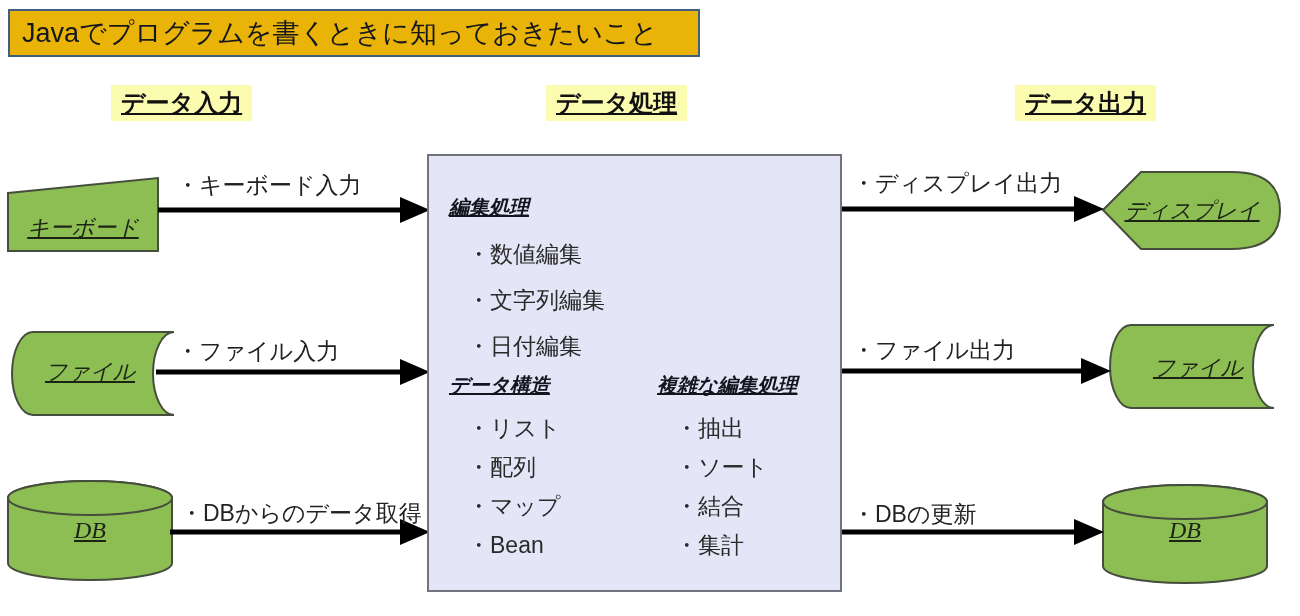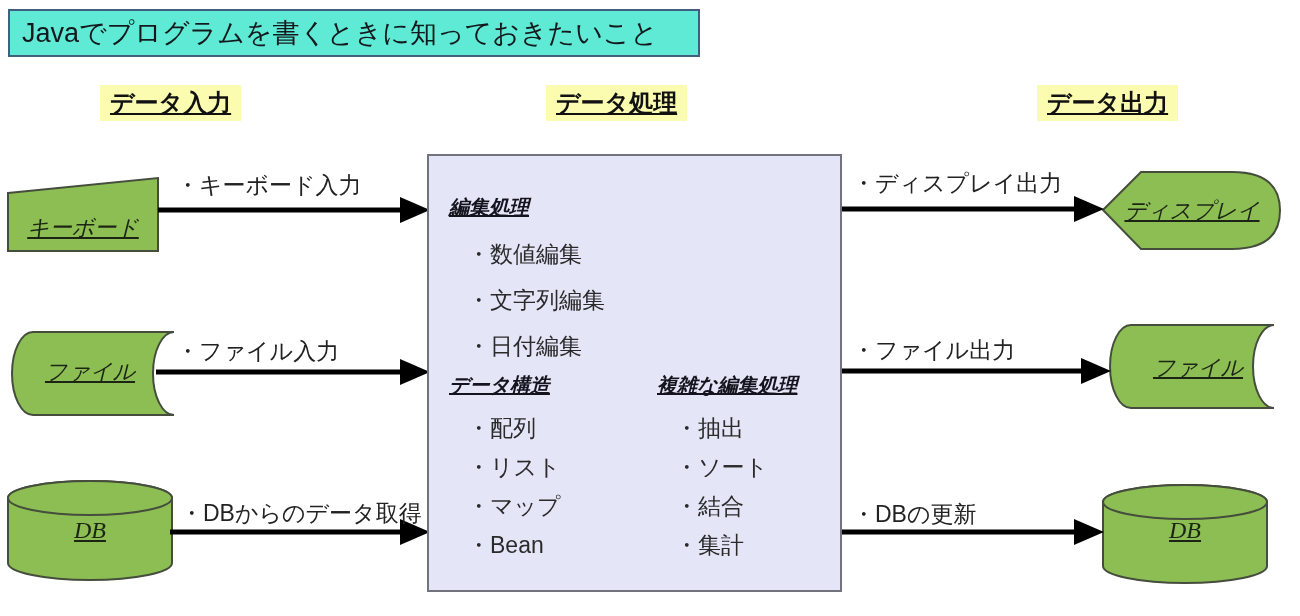--- a/index.html
+++ b/index.html
@@ -5,34 +5,34 @@
   html,body{margin:0;padding:0;background:#ffffff;}
   .canvas{
     position:relative; width:1300px; height:616px; background:#ffffff;
     font-family:"Liberation Sans", sans-serif; color:#1a1a1a; overflow:hidden;
   }
   .abs{position:absolute;}
 
   
   .title-box{
     left:8px; top:9px; width:676px; height:44px;
-    background:#5eead4; border:2px solid #41607e;
+    background:#eab308; border:2px solid #41607e;
     font-size:27px; line-height:44px; padding-left:12px;
     white-space:nowrap; color:#14181d;
   }
 
   
   .col-header{
     top:85px; background:#fbfcb0; padding:2px 10px;
     font-size:24px; font-weight:bold; text-decoration:underline;
     color:#111; white-space:nowrap;
   }
-  .hdr-input{left:100px;font-family:Liberation Serif, serif;}
+  .hdr-input{left:111px;font-family:Liberation Serif, serif;}
   .hdr-process{left:546px;}
-  .hdr-output{left:1037px;}
+  .hdr-output{left:1015px;}
 
   
   svg.layer{left:0; top:0;}
   .shape{fill:#8dbe53; stroke:#454d3c; stroke-width:2;}
   .arrow-line{stroke:#000; stroke-width:5;}
   .arrow-head{fill:#000; stroke:none;}
 
   
   .process-box{
     left:427px; top:154px; width:411px; height:434px;
@@ -139,22 +139,22 @@
 
   <div class="abs process-box">
     <div class="group g1">
       <div class="group-title">編集処理</div>
       <div class="item">・数値編集</div>
       <div class="item">・文字列編集</div>
       <div class="item">・日付編集</div>
     </div>
     <div class="group g3">
       <div class="group-title">データ構造</div>
+      <div class="item">・リスト</div>
       <div class="item">・配列</div>
-      <div class="item">・リスト</div>
       <div class="item">・マップ</div>
       <div class="item">・Bean</div>
     </div>
     <div class="group g4">
       <div class="group-title">複雑な編集処理</div>
       <div class="item">・抽出</div>
       <div class="item">・ソート</div>
       <div class="item">・結合</div>
       <div class="item">・集計</div>
     </div>

